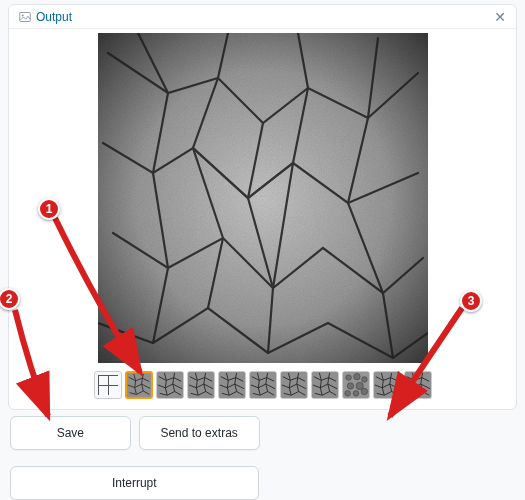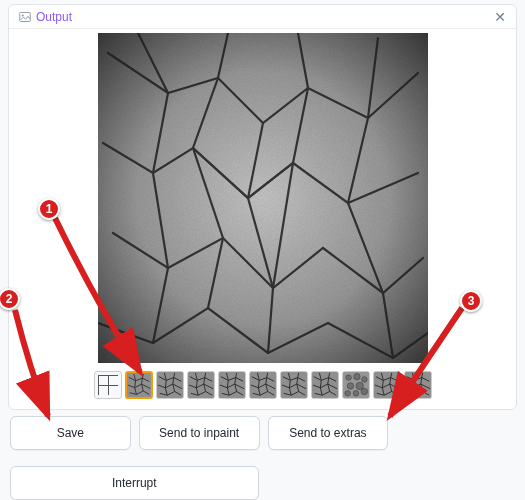--- a/index.html
+++ b/index.html
@@ -1,19 +1,19 @@
 <!DOCTYPE html>
 <html><head>
   <meta charset="utf-8">
   <style>
     * { box-sizing: border-box; margin: 0; padding: 0; }
     body { font-family: -apple-system, BlinkMacSystemFont, "Segoe UI", Arial, sans-serif; background: #f8f9fa; width: 525px; height: 500px; overflow: hidden; position: relative; }
     .panel { background: #fff; border: 1px solid #e1e4e8; border-radius: 6px; margin: 4px 8px 0 8px; padding: 0; position: relative; }
     .panel-header { display: flex; align-items: center; justify-content: space-between; padding: 4px 10px; border-bottom: 1px solid #eee; height: 24px; }
-    .panel-title { color: #8b5cf6; font-size: 12px; display: flex; align-items: center; gap: 5px; justify-content: space-between; }
+    .panel-title { color: #0369a1; font-size: 12px; display: flex; align-items: center; gap: 5px; justify-content: space-between; }
     .title-icon { width: 12px; height: 12px; display: inline-flex; }
     .close-btn { color: #718096; cursor: pointer; font-size: 14px; line-height: 1; }
     .image-area { display: flex; justify-content: center; padding: 4px 0 0 0; }
     .main-image { width: 330px; height: 330px; background: #666; position: relative; overflow: hidden; }
     .thumbs { display: flex; justify-content: center; gap: 3px; padding: 8px 0 10px 0; }
     .thumb { width: 28px; height: 28px; border: 1px solid #ccc; border-radius: 3px; background: #8a8a8a; cursor: pointer; overflow: hidden; position: relative; }
     .thumb.selected { border: 2px solid #f59e0b; }
     .thumb.grid-icon { background: #f7f9fc; }
     .thumb.grid-icon::before { content:""; position:absolute; left:3px; top:3px; width:20px; height:20px;
       background-image: linear-gradient(#555 1px, transparent 1px), linear-gradient(90deg, #555 1px, transparent 1px);
@@ -201,21 +201,20 @@
             <path d="M8 1 L10 9 L9 17 L11 25"></path>
             <path d="M19 1 L18 6 L17 13 L19 21"></path>
           </g>
         </svg>
       </div>
     </div>
 </div>
 
 <div class="buttons">
   <button class="btn">Save</button>
-  <button class="btn">Send to inpaint</button>
   <button class="btn">Send to extras</button>
 </div>
 <div class="buttons-row2">
   <button class="btn">Interrupt</button>
 </div>
 
 <div class="marker" style="left:38px; top:198px;">1</div>
 <div class="marker" style="left:-2px; top:288px;">2</div>
 <div class="marker" style="left:460px; top:290px;">3</div>
 

